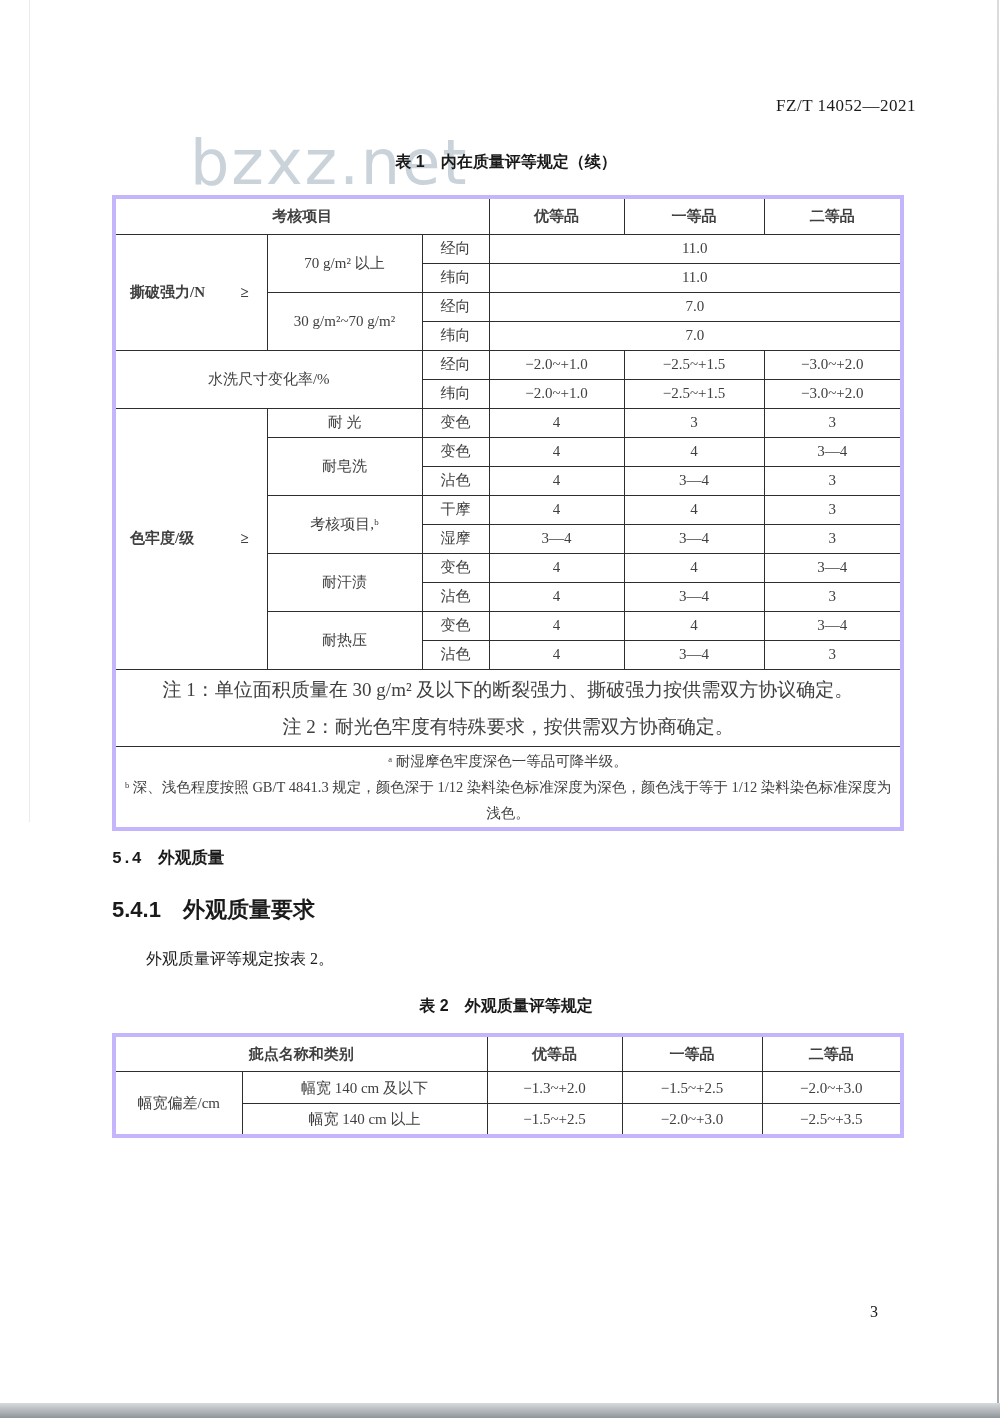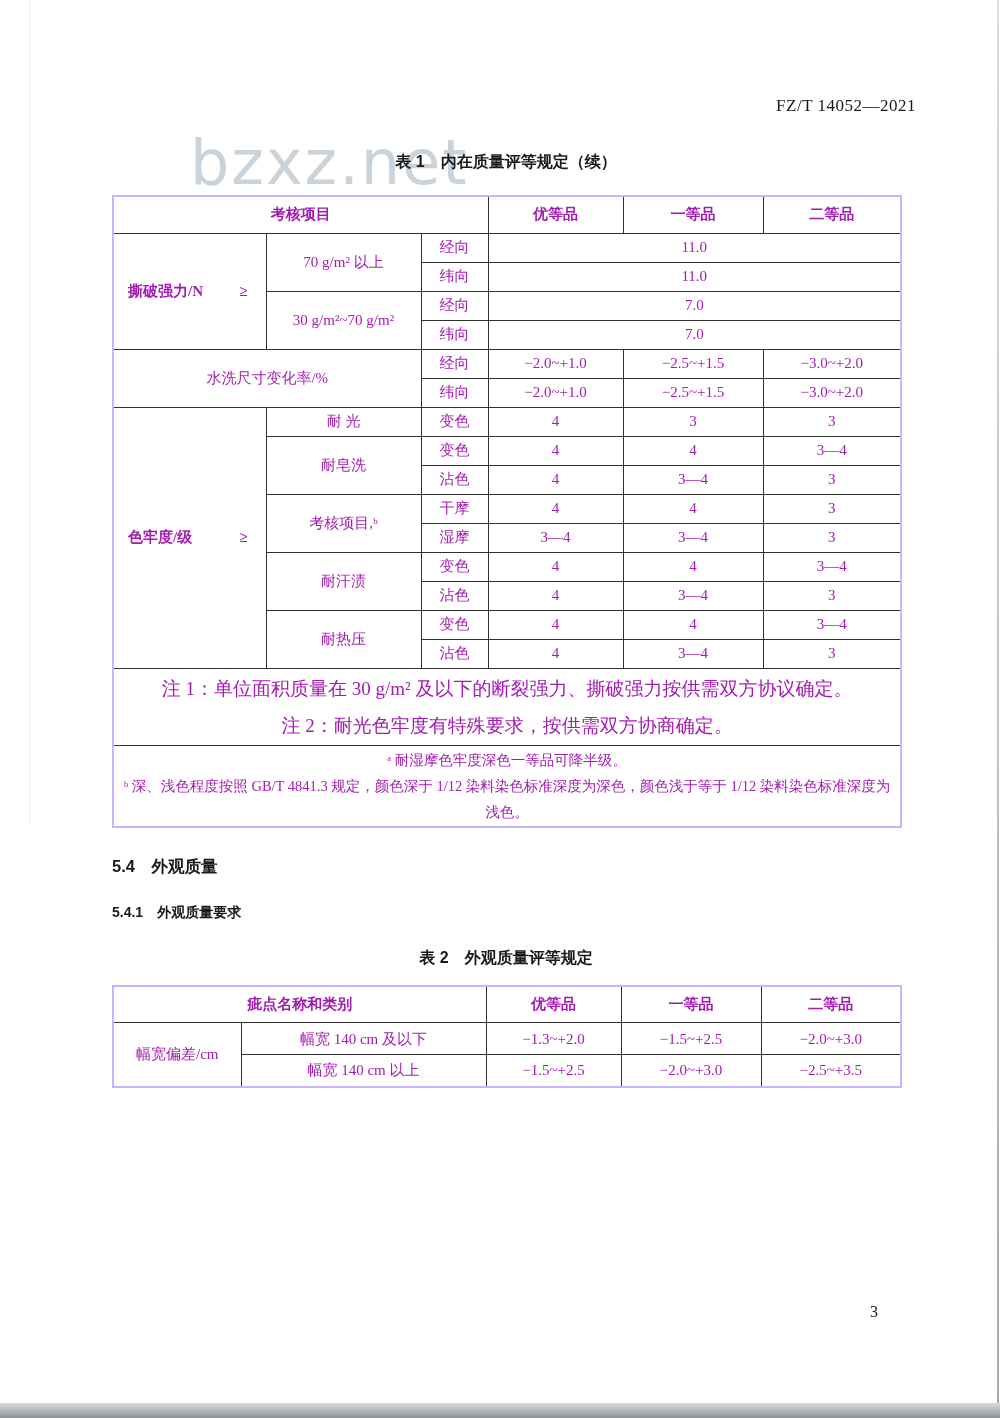--- a/index.html
+++ b/index.html
@@ -45,22 +45,22 @@
     font-family: "Liberation Sans", "DejaVu Sans", sans-serif;
     font-weight: bold;
     font-size: 16px;
     margin-bottom: 22px;
   }
   table.t {
     border-collapse: collapse;
     table-layout: fixed;
     width: 788px;
     font-size: 15px;
-    color: #a21caf;
-    border: 2px solid #c4b5fd;
+    color: #404040;
+    border: 4px solid #c4b5fd;
     margin-top: 13px;
   }
   table.t td {
     border: 1px solid #2e2e2e;
     text-align: center;
     vertical-align: middle;
     height: 29px;
     padding: 1px 4px;
     line-height: 1.25;
   }
@@ -87,29 +87,29 @@
     font-size: 19px;
   }
   .note-line { line-height: 1.95; }
   td.fn-cell {
     text-align: left;
     padding: 9px 14px 12px 16px;
     font-size: 14.5px;
   }
   .fn-line { line-height: 1.8; }
   .h2 {
-    font-family: Liberation Sans, sans-serif;
+    font-family: Liberation Mono, monospace;
     font-weight: bold;
     font-size: 16.5px;
-    margin-top: 28px;
+    margin-top: 16px;
   }
   .h3 {
     font-family: "Liberation Sans", "DejaVu Sans", sans-serif;
     font-weight: bold;
-    font-size: 14px;
+    font-size: 22px;
     margin-top: 26px;
   }
   .para {
     font-size: 16px;
     margin-top: 24px;
     padding-left: 34px;
   }
   .tbl-title.t2t {
     margin-top: 26px;
     margin-bottom: 16px;
@@ -295,20 +295,21 @@
           <td colspan="6" class="fn-cell">
             <div class="fn-line">ᵃ 耐湿摩色牢度深色一等品可降半级。</div>
             <div class="fn-line">ᵇ 深、浅色程度按照 GB/T 4841.3 规定，颜色深于 1/12 染料染色标准深度为深色，颜色浅于等于 1/12 染料染色标准深度为浅色。</div>
           </td>
         </tr>
       </tbody>
     </table>
 
     <div class="h2">5.4　外观质量</div>
     <div class="h3">5.4.1　外观质量要求</div>
+    <div class="para">外观质量评等规定按表 2。</div>
 
     <div class="tbl-title t2t">表 2　外观质量评等规定</div>
 
     <table class="t t2">
       <colgroup>
         <col style="width:128px">
           <col style="width:245px">
         <col style="width:135px">
           <col style="width:140px">
           <col style="width:140px">

